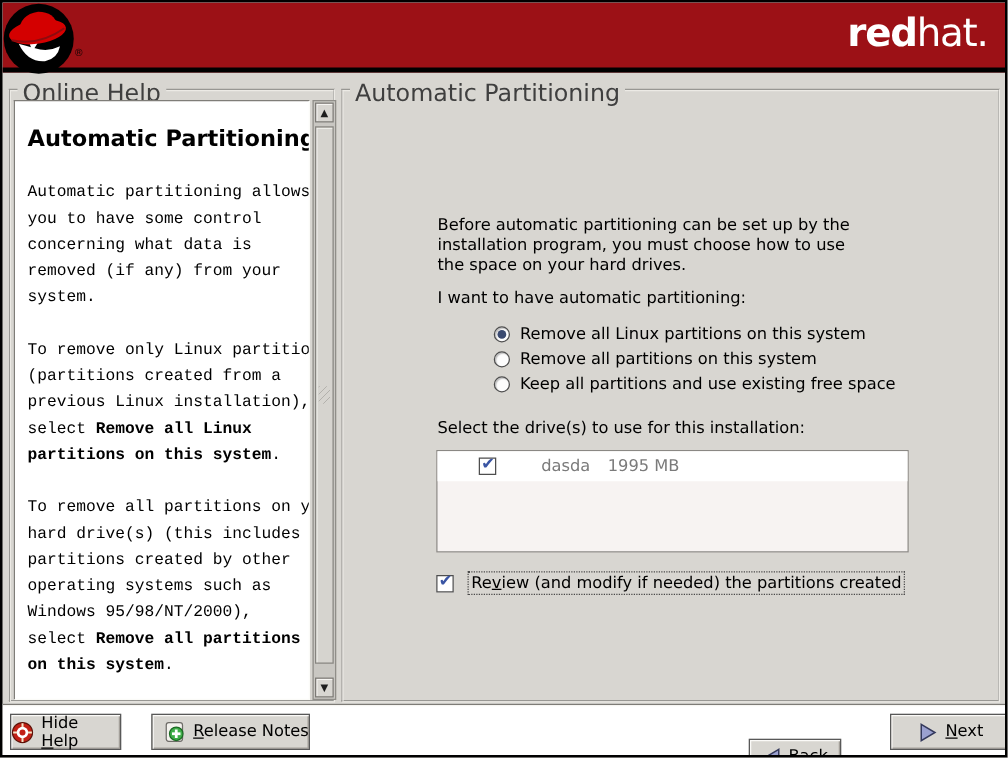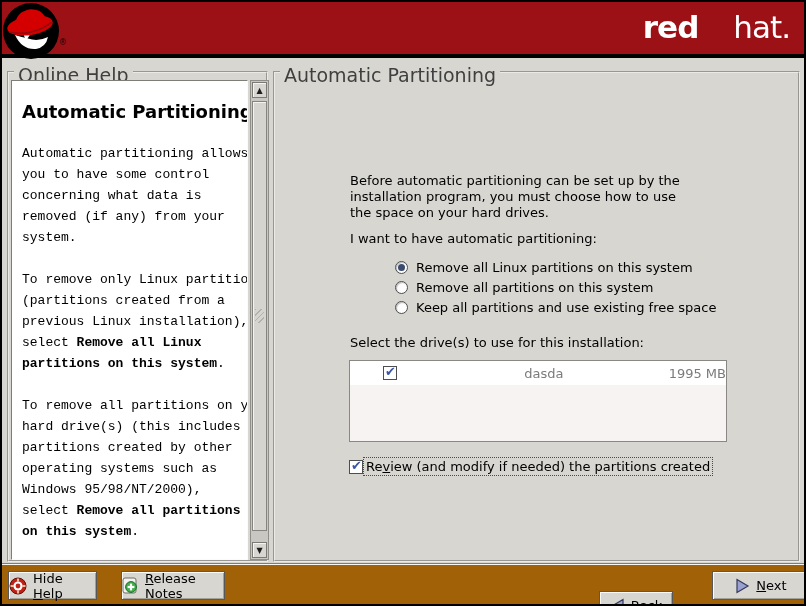--- a/index.html
+++ b/index.html
@@ -16,21 +16,21 @@
     position:absolute; left:0; top:0; width:802px; height:56px;
     background:#9c1116; border-bottom:4px solid #000;
   }
   .logo { position:absolute; left:0; top:0; width:58px; height:58px; z-index:5; }
   .reg-mark { position:absolute; left:57px; top:36px; font-size:8px; color:#1a0505; z-index:6; }
   .wordmark {
     position:absolute; right:14px; top:7px; color:#fff; font-size:31px;
     letter-spacing:-1px; z-index:5;
   }
   .wordmark .bold { font-weight:bold; }
-  .wordmark .light { font-weight:normal;padding-left:35px; }
+  .wordmark .light { font-weight:normal; }
 
   
   .frame {
     position:absolute; border:2px groove #eceae5;
   }
   .frame > .frame-label {
     position:absolute; top:-9px; left:5px; padding:0 4px;
     background:#d8d6d1; font-size:19px; color:#3f3f3f; white-space:nowrap;
   }
   .frame-help  { left:5px;  top:69px; width:261px; height:491px; }
@@ -87,58 +87,58 @@
     background:#3a4a70; margin:2px;
   }
   .radio-label { font-size:13px; white-space:pre; }
 
   .drive-list {
     position:absolute; left:74px; top:287px; width:378px; height:82px;
     background:#f7f3f2; border:1px solid #8a8884;
   }
   .drive-row {
     display:flex; align-items:center; height:24px; background:#fff;
-    font-size:13px; color:#7b7b7b;justify-content:space-between;
+    font-size:13px; color:#7b7b7b;
   }
   .drive-row .checkbox { margin-left:33px; }
   .drive-name { margin-left:36px; }
   .drive-size { margin-left:14px; }
 
   .checkbox {
     position:relative; width:14px; height:14px; background:#fff;
     border:1px solid #4e4e4e; flex:0 0 auto;
   }
   .checkbox.checked::after {
     content:"✔"; position:absolute; top:-3px; left:1px;
     color:#3a55a4; font-size:13px; font-weight:bold;
   }
 
   .review-row {
-    position:absolute; left:74px; top:384px; display:flex; align-items:center; gap:0;
+    position:absolute; left:74px; top:384px; display:flex; align-items:center; gap:11px;
   }
   .review-label {
     font-size:13px; white-space:pre; border:1px dotted #4a4a4a; padding:1px 2px;
   }
   .mn { text-decoration:underline; }
 
   
   .footer {
     position:absolute; left:0; top:561px; width:802px; height:41px;
     border-top:1px solid #7e7c77; box-shadow:inset 0 1px 0 #f7f6f3;
-    background:#a16207;
+    background:#ffffff;
   }
   .btn {
     position:absolute; top:7px; height:29px;
     background:#d8d6d1; border:1px solid #585858;
     box-shadow:inset 1px 1px 0 #fbfaf8, inset -1px -1px 0 #a39f99;
     display:flex; align-items:center; justify-content:center; gap:6px;
     font-size:13px; color:#000; cursor:default;
   }
   .btn-hide    { left:6px;   width:89px;  }
-  .btn-release { left:119px; width:104px; }
+  .btn-release { left:119px; width:127px;justify-content:flex-end; }
   .btn-back    { left:597px; width:74px;margin-top:20px;  }
   .btn-next    { left:710px; width:98px;  }
   .btn .icon { display:inline-flex; flex:0 0 auto; }
 </style>
 </head>
 <body>
 
 <div id="screen">
 
   <div class="banner">

